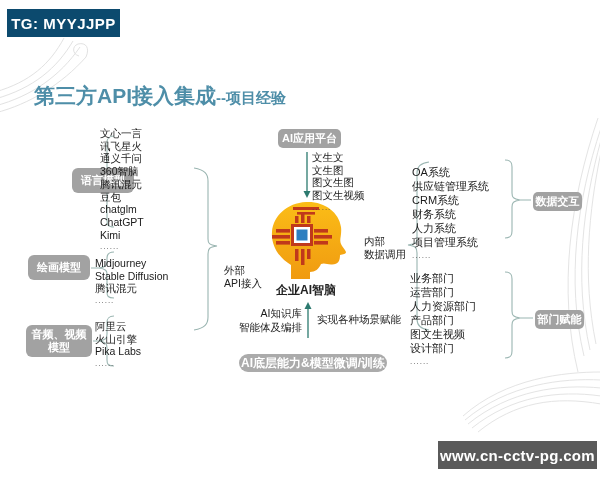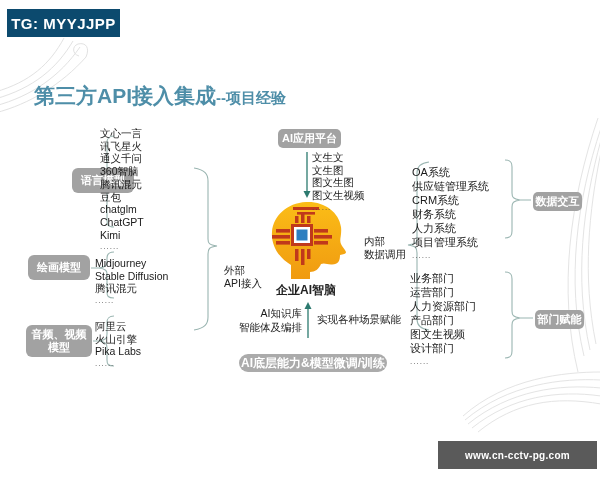--- a/index.html
+++ b/index.html
@@ -55,21 +55,21 @@
   .plain-label{font-size:10.5px;line-height:12.5px;color:#222;white-space:pre-line;z-index:2;}
   .lbl-external{left:224px;top:236px;margin-top:28px;}
   .lbl-internal{left:364px;top:235px;}
   .lbl-enable{left:317px;top:313px;}
   .lbl-brain{left:264px;top:282px;width:84px;text-align:center;font-size:12px;font-weight:700;color:#222;z-index:2;}
   
   .head-icon{left:264px;top:199px;width:84px;height:80px;z-index:1;}
   
   .footer-badge{
     left:438px;top:441px;width:159px;height:28px;background:#5a5a5a;color:#fff;
-    font-size:10px;font-weight:700;display:flex;align-items:center;justify-content:center;
+    font-size:15px;font-weight:700;display:flex;align-items:center;justify-content:center;
     z-index:2;letter-spacing:.3px;
   }
   
   .layer{left:0;top:0;width:600px;height:480px;z-index:0;}
 </style>
 </head>
 <body>
 
 <svg class="abs layer" viewBox="0 0 600 480" xmlns="http://www.w3.org/2000/svg">
 

